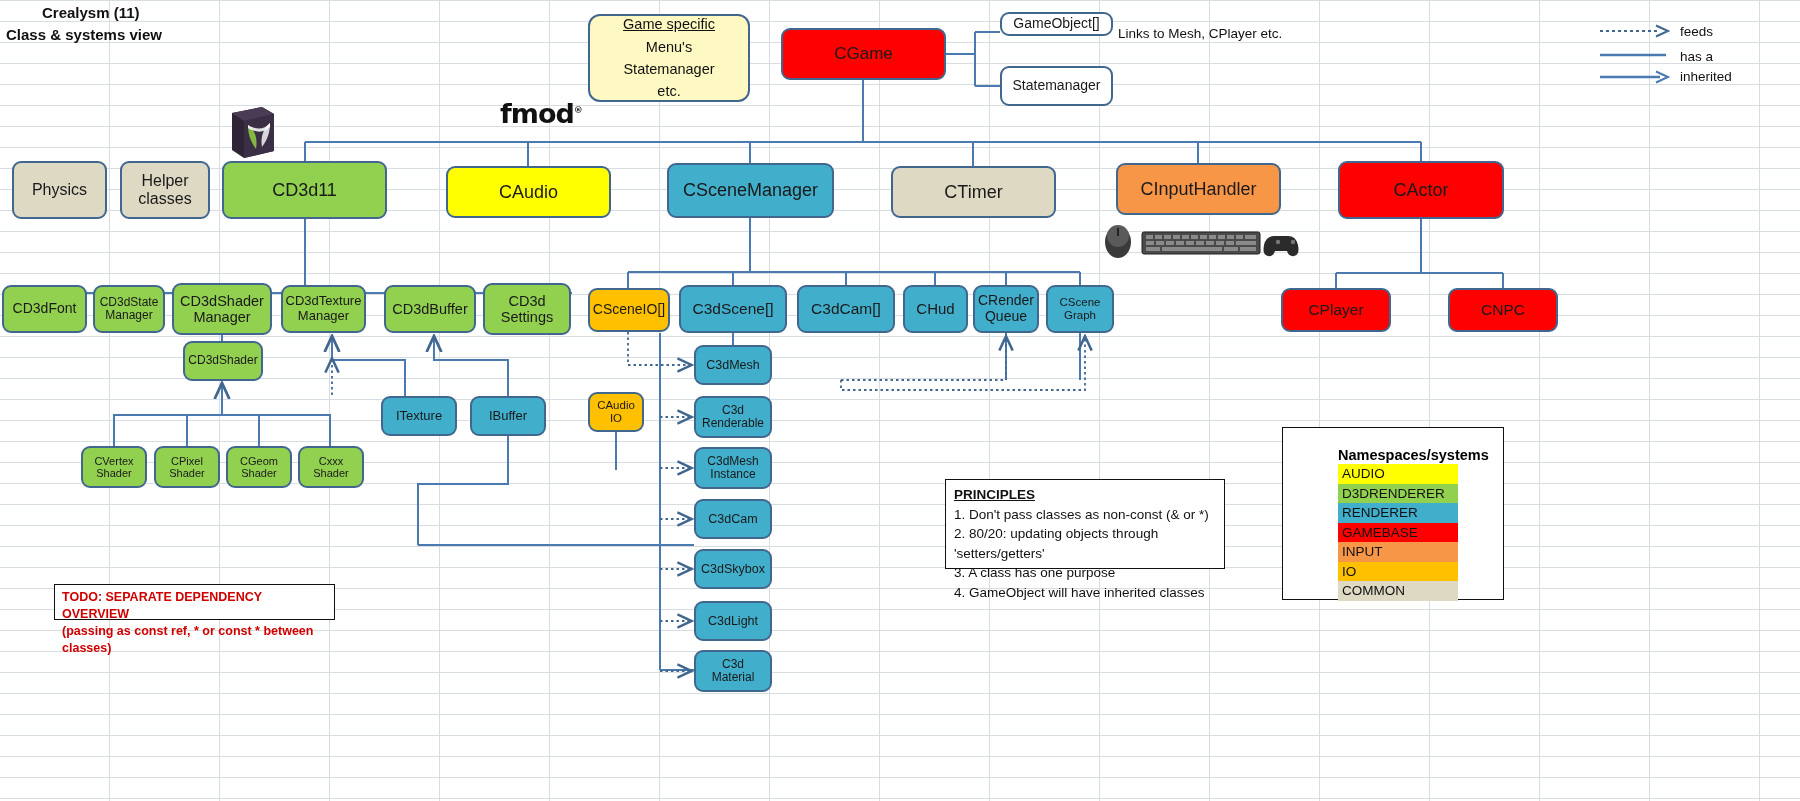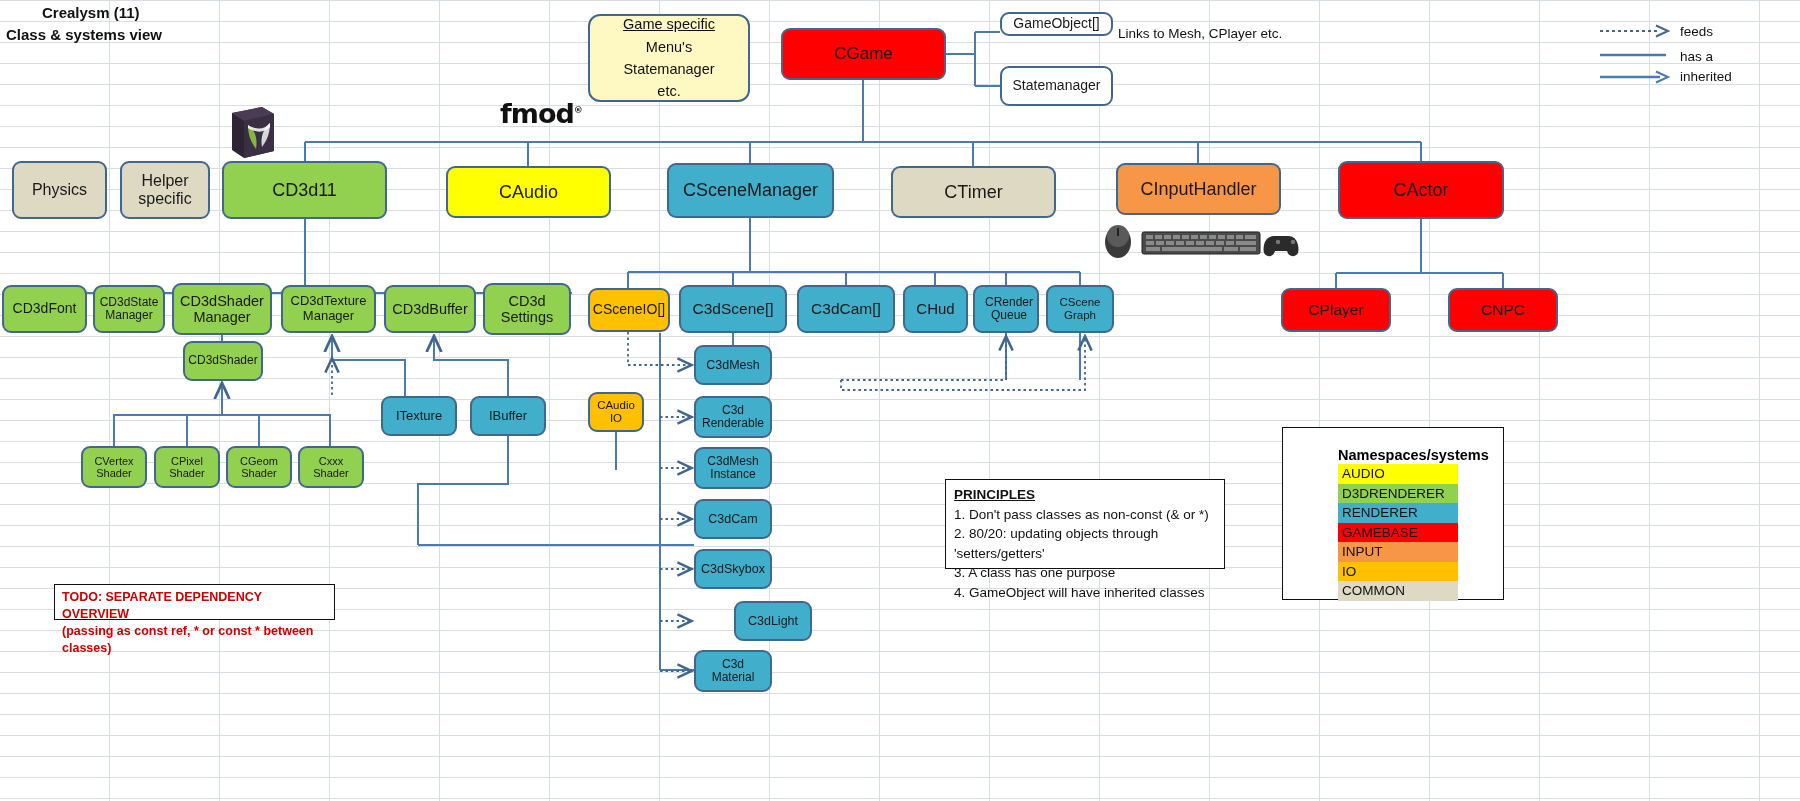--- a/index.html
+++ b/index.html
@@ -294,21 +294,21 @@
         <span style="white-space: pre-line;">GameObject[]</span>
       </div>
       <div class="node" style="left: 1000px; top: 66px; width: 113px; height: 40px; background: rgb(255, 255, 255); font-size: 14px;">
         <span style="white-space: pre-line;">Statemanager</span>
       </div>
       <div class="node" style="left: 12px; top: 161px; width: 95px; height: 58px; background: rgb(221, 217, 195); font-size: 16px;">
         <span style="white-space: pre-line;">Physics</span>
       </div>
       <div class="node" style="left: 120px; top: 161px; width: 90px; height: 58px; background: rgb(221, 217, 195); font-size: 16px;">
         <span style="white-space: pre-line;">Helper
-specific</span>
+classes</span>
       </div>
       <div class="node" style="left: 222px; top: 161px; width: 165px; height: 58px; background: rgb(146, 208, 80); font-size: 18px;">
         <span style="white-space: pre-line;">CD3d11</span>
       </div>
       <div class="node" style="left: 446px; top: 166px; width: 165px; height: 52px; background: rgb(255, 255, 0); font-size: 18px;">
         <span style="white-space: pre-line;">CAudio</span>
       </div>
       <div class="node" style="left: 667px; top: 163px; width: 167px; height: 55px; background: rgb(65, 174, 203); font-size: 18px;">
         <span style="white-space: pre-line;">CSceneManager</span>
       </div>
@@ -325,21 +325,21 @@
         <span style="white-space: pre-line;">CD3dFont</span>
       </div>
       <div class="node" style="left: 93px; top: 285px; width: 72px; height: 48px; background: rgb(146, 208, 80); font-size: 12px;">
         <span style="white-space: pre-line;">CD3dState
 Manager</span>
       </div>
       <div class="node" style="left: 172px; top: 283px; width: 100px; height: 52px; background: rgb(146, 208, 80); font-size: 14.5px;">
         <span style="white-space: pre-line;">CD3dShader
 Manager</span>
       </div>
-      <div class="node" style="left: 281px; top: 285px; width: 95px; height: 48px; background: rgb(146, 208, 80); font-size: 13px;">
+      <div class="node" style="left: 281px; top: 285px; width: 85px; height: 48px; background: rgb(146, 208, 80); font-size: 13px;">
         <span style="white-space: pre-line;">CD3dTexture
 Manager</span>
       </div>
       <div class="node" style="left: 384px; top: 285px; width: 92px; height: 48px; background: rgb(146, 208, 80); font-size: 14.5px;">
         <span style="white-space: pre-line;">CD3dBuffer</span>
       </div>
       <div class="node" style="left: 483px; top: 283px; width: 88px; height: 52px; background: rgb(146, 208, 80); font-size: 14.5px;">
         <span style="white-space: pre-line;">CD3d
 Settings</span>
       </div>
@@ -348,21 +348,21 @@
       </div>
       <div class="node" style="left: 679px; top: 285px; width: 108px; height: 48px; background: rgb(65, 174, 203); font-size: 15.5px;">
         <span style="white-space: pre-line;">C3dScene[]</span>
       </div>
       <div class="node" style="left: 797px; top: 285px; width: 98px; height: 48px; background: rgb(65, 174, 203); font-size: 15.5px;">
         <span style="white-space: pre-line;">C3dCam[]</span>
       </div>
       <div class="node" style="left: 903px; top: 285px; width: 65px; height: 48px; background: rgb(65, 174, 203); font-size: 15px;">
         <span style="white-space: pre-line;">CHud</span>
       </div>
-      <div class="node" style="left: 973px; top: 285px; width: 66px; height: 48px; background: rgb(65, 174, 203); font-size: 12px; justify-content: flex-end;">
+      <div class="node" style="left: 973px; top: 285px; width: 66px; height: 48px; background: rgb(65, 174, 203); font-size: 14px;">
         <span style="white-space: pre-line;">CRender
 Queue</span>
       </div>
       <div class="node" style="left: 1046px; top: 285px; width: 68px; height: 48px; background: rgb(65, 174, 203); font-size: 11.5px;">
         <span style="white-space: pre-line;">CScene
 Graph</span>
       </div>
       <div class="node" style="left: 1281px; top: 288px; width: 110px; height: 44px; background: rgb(255, 0, 0); font-size: 15.5px;">
         <span style="white-space: pre-line;">CPlayer</span>
       </div>
@@ -408,21 +408,21 @@
       <div class="node" style="left: 694px; top: 447px; width: 78px; height: 42px; background: rgb(65, 174, 203); font-size: 12px;">
         <span style="white-space: pre-line;">C3dMesh
 Instance</span>
       </div>
       <div class="node" style="left: 694px; top: 499px; width: 78px; height: 40px; background: rgb(65, 174, 203); font-size: 12.5px;">
         <span style="white-space: pre-line;">C3dCam</span>
       </div>
       <div class="node" style="left: 694px; top: 549px; width: 78px; height: 40px; background: rgb(65, 174, 203); font-size: 12.5px;">
         <span style="white-space: pre-line;">C3dSkybox</span>
       </div>
-      <div class="node" style="left: 694px; top: 601px; width: 78px; height: 40px; background: rgb(65, 174, 203); font-size: 12.5px; margin-left: 40px;">
+      <div class="node" style="left: 694px; top: 601px; width: 78px; height: 40px; background: rgb(65, 174, 203); font-size: 12.5px;">
         <span style="white-space: pre-line;">C3dLight</span>
       </div>
       <div class="node" style="left: 694px; top: 650px; width: 78px; height: 42px; background: rgb(65, 174, 203); font-size: 12px;">
         <span style="white-space: pre-line;">C3d
 Material</span>
       </div>
     </div>
 
 </div>
 

